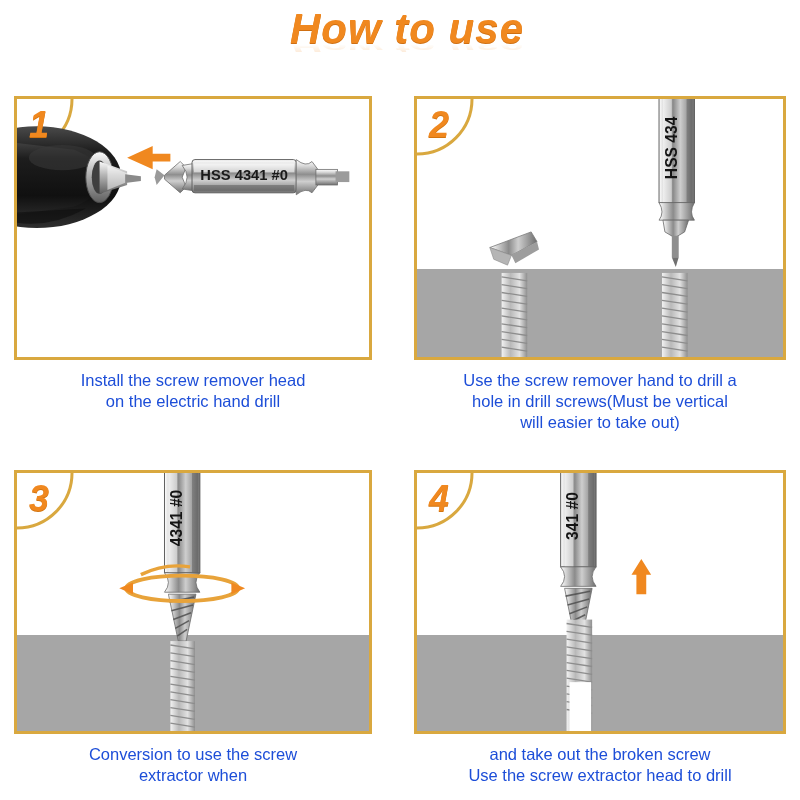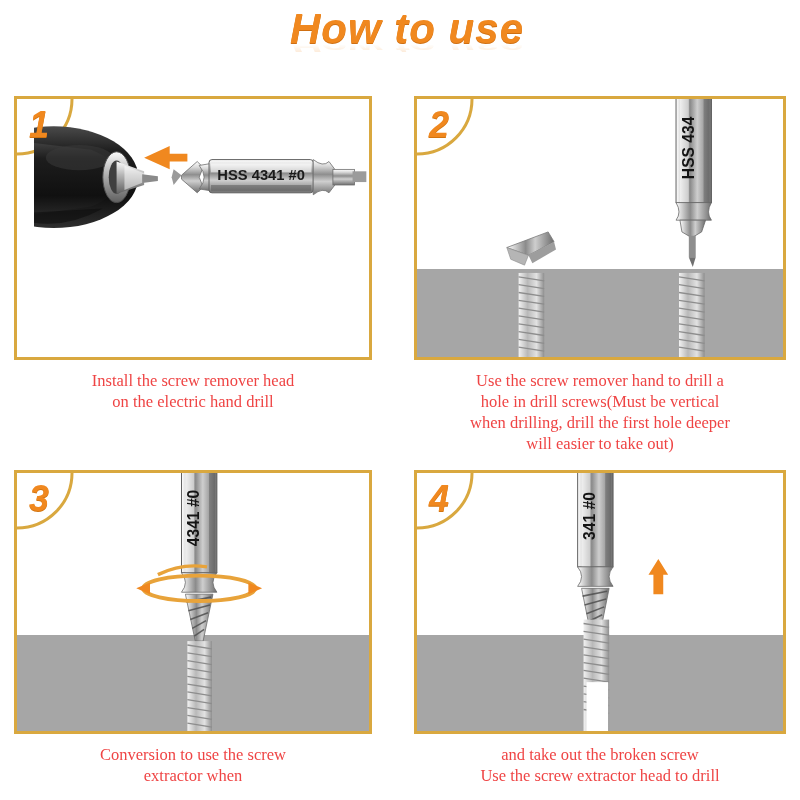--- a/index.html
+++ b/index.html
@@ -80,28 +80,28 @@
   .p2 .material{height:88px;}
   .p3 .material{height:96px;}
   .p4 .material{height:96px;}
 
   .caption{
     width:372px;
     margin-top:10px;
     text-align:center;
     font-size:16.5px;
     line-height:21px;
-    color:#ef4444;
-    font-family:Liberation Serif, serif;
+    color:#1d4ed8;
+    font-family:Liberation Sans, sans-serif;
   }
   .step1 .caption,.step3 .caption{width:358px;}
   .caption div{white-space:nowrap;}
 
   
-  .art{position:absolute;left:0;top:0;width:100%;height:100%;margin-left:17px;}
+  .art{position:absolute;left:0;top:0;width:100%;height:100%;}
   .art svg{display:block;width:100%;height:100%;}
 </style>
 </head>
 <body>
 
 <div class="page">
 
   <div class="title-wrap">
     <div class="title">How to use</div>
     <div class="title-reflect">How to use</div>
@@ -267,21 +267,20 @@
                 <path d="M249 254 L275 258"></path>
               </g>
             </g>
           </svg>
         </div>
 
       </div>
       <div class="caption">
         <div>Use the screw remover hand to drill a</div>
         <div>hole in drill screws(Must be vertical</div>
-        <div>when drilling, drill the first hole deeper</div>
         <div>will easier to take out)</div>
       </div>
     </div>
 
     <div class="step step3">
       <div class="panel p3">
 
         <div class="corner-arc">
           <svg viewBox="0 0 62 62">
             <path d="M3 58 A55 55 0 0 0 58 3" fill="none" stroke="#d9a83f" stroke-width="3"></path>

